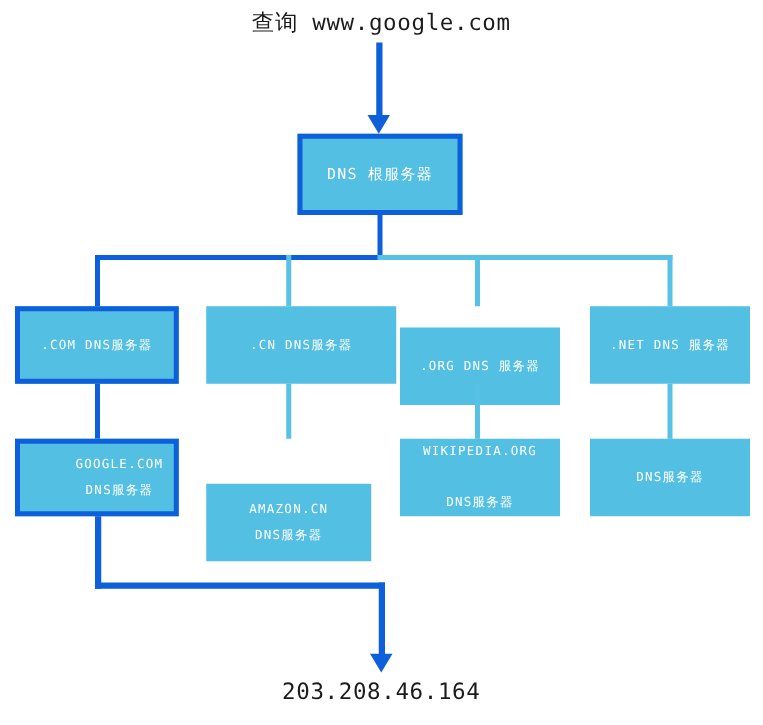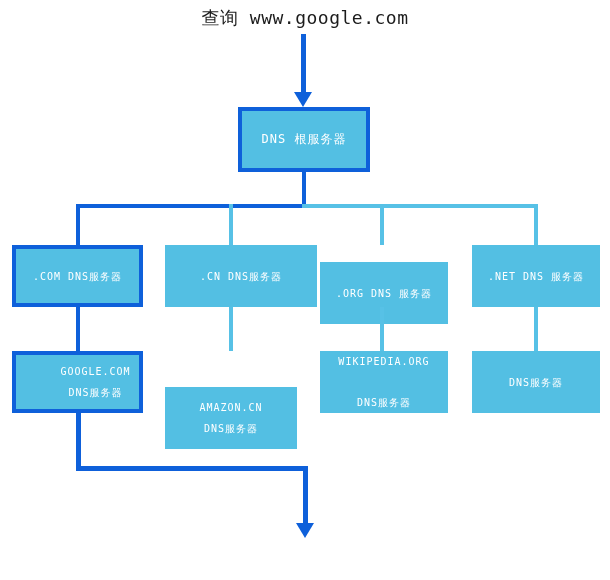--- a/index.html
+++ b/index.html
@@ -101,14 +101,15 @@
   </div>
   <div class="node" style="left:472px;top:351px;width:128px;height:62px;">
     <span>DNS服务器</span>
   </div>
 
   <div class="line dark" style="left:76px;top:413px;width:5px;height:58px;"></div>
   <div class="line dark" style="left:76px;top:466px;width:232px;height:5px;"></div>
   <div class="line dark" style="left:303px;top:466px;width:5px;height:58px;"></div>
   <div class="arrowhead" style="left:296px;top:523px;"></div>
 
+  <div class="label" style="top:543px;">203.208.46.164</div>
 
 </div>
 
 </body></html>

